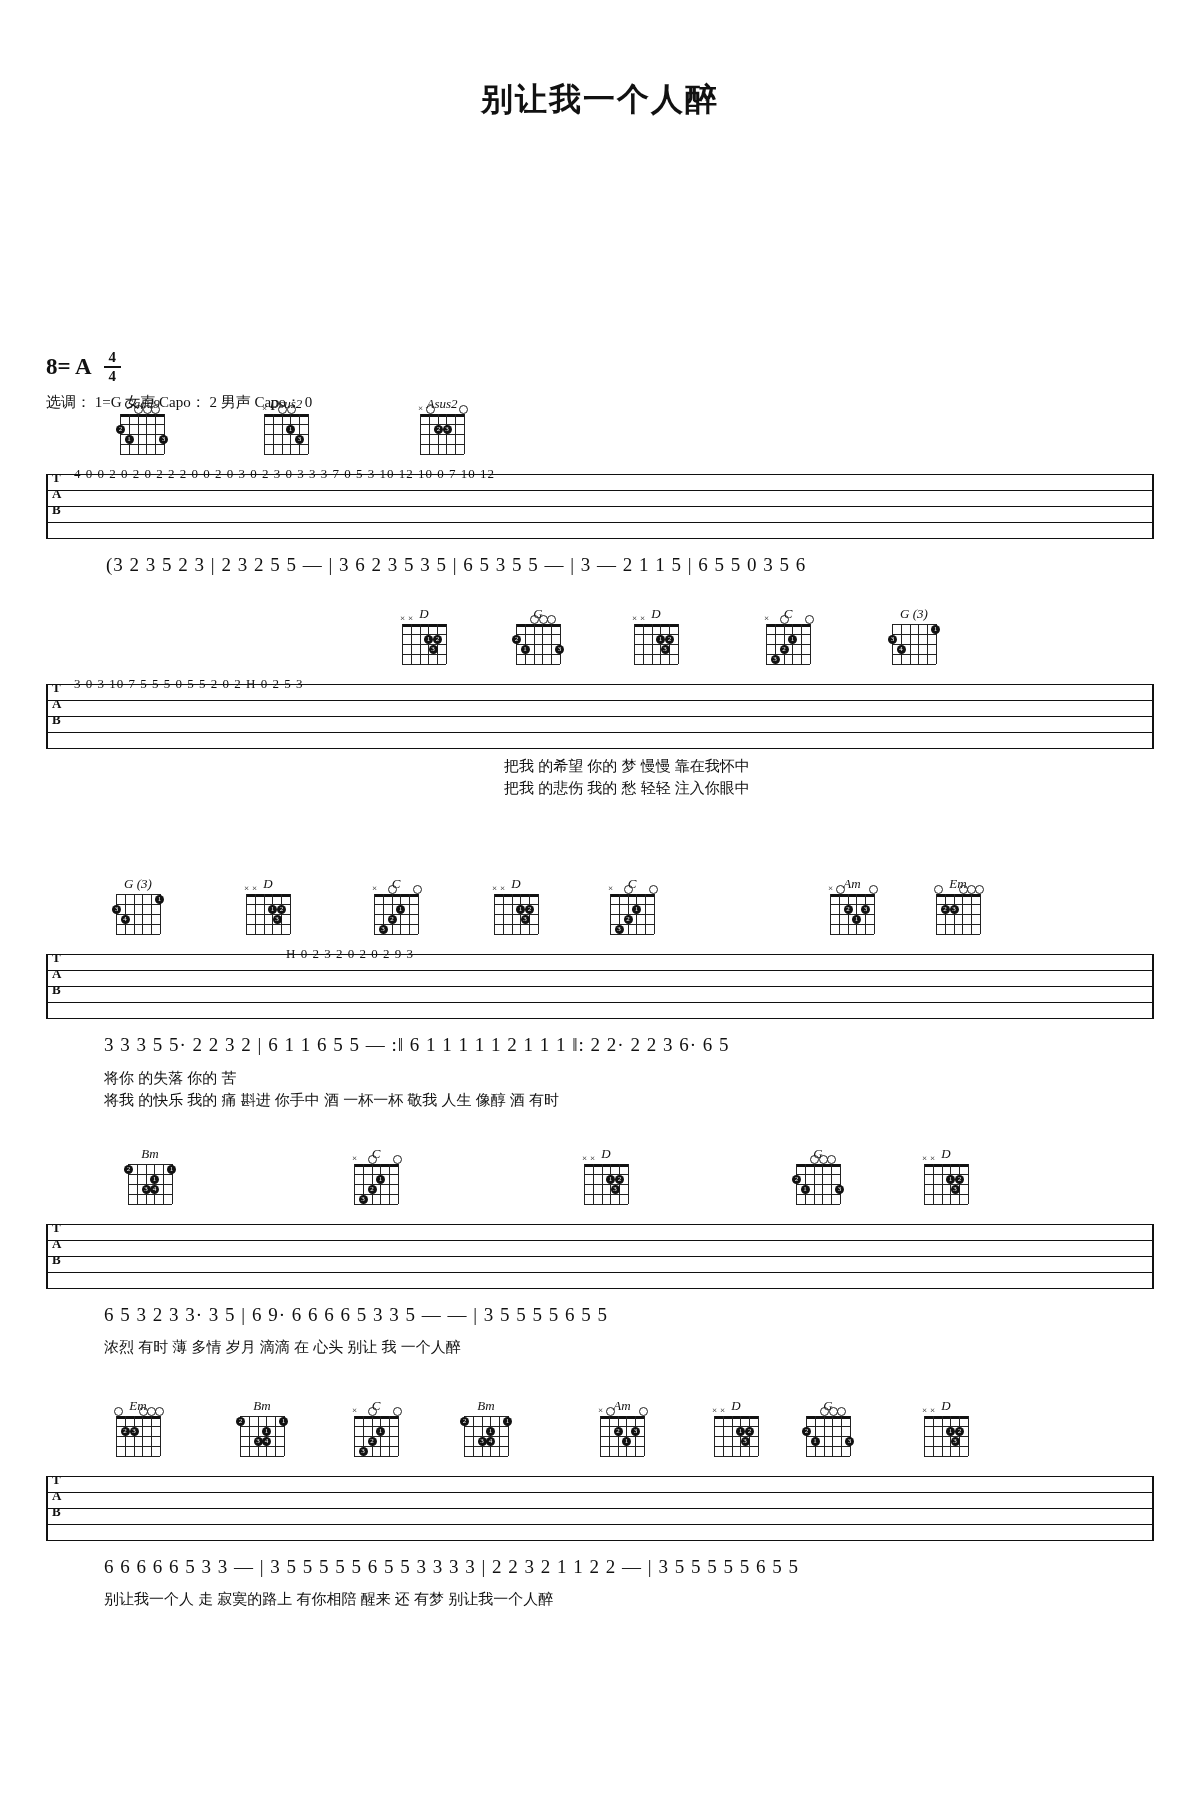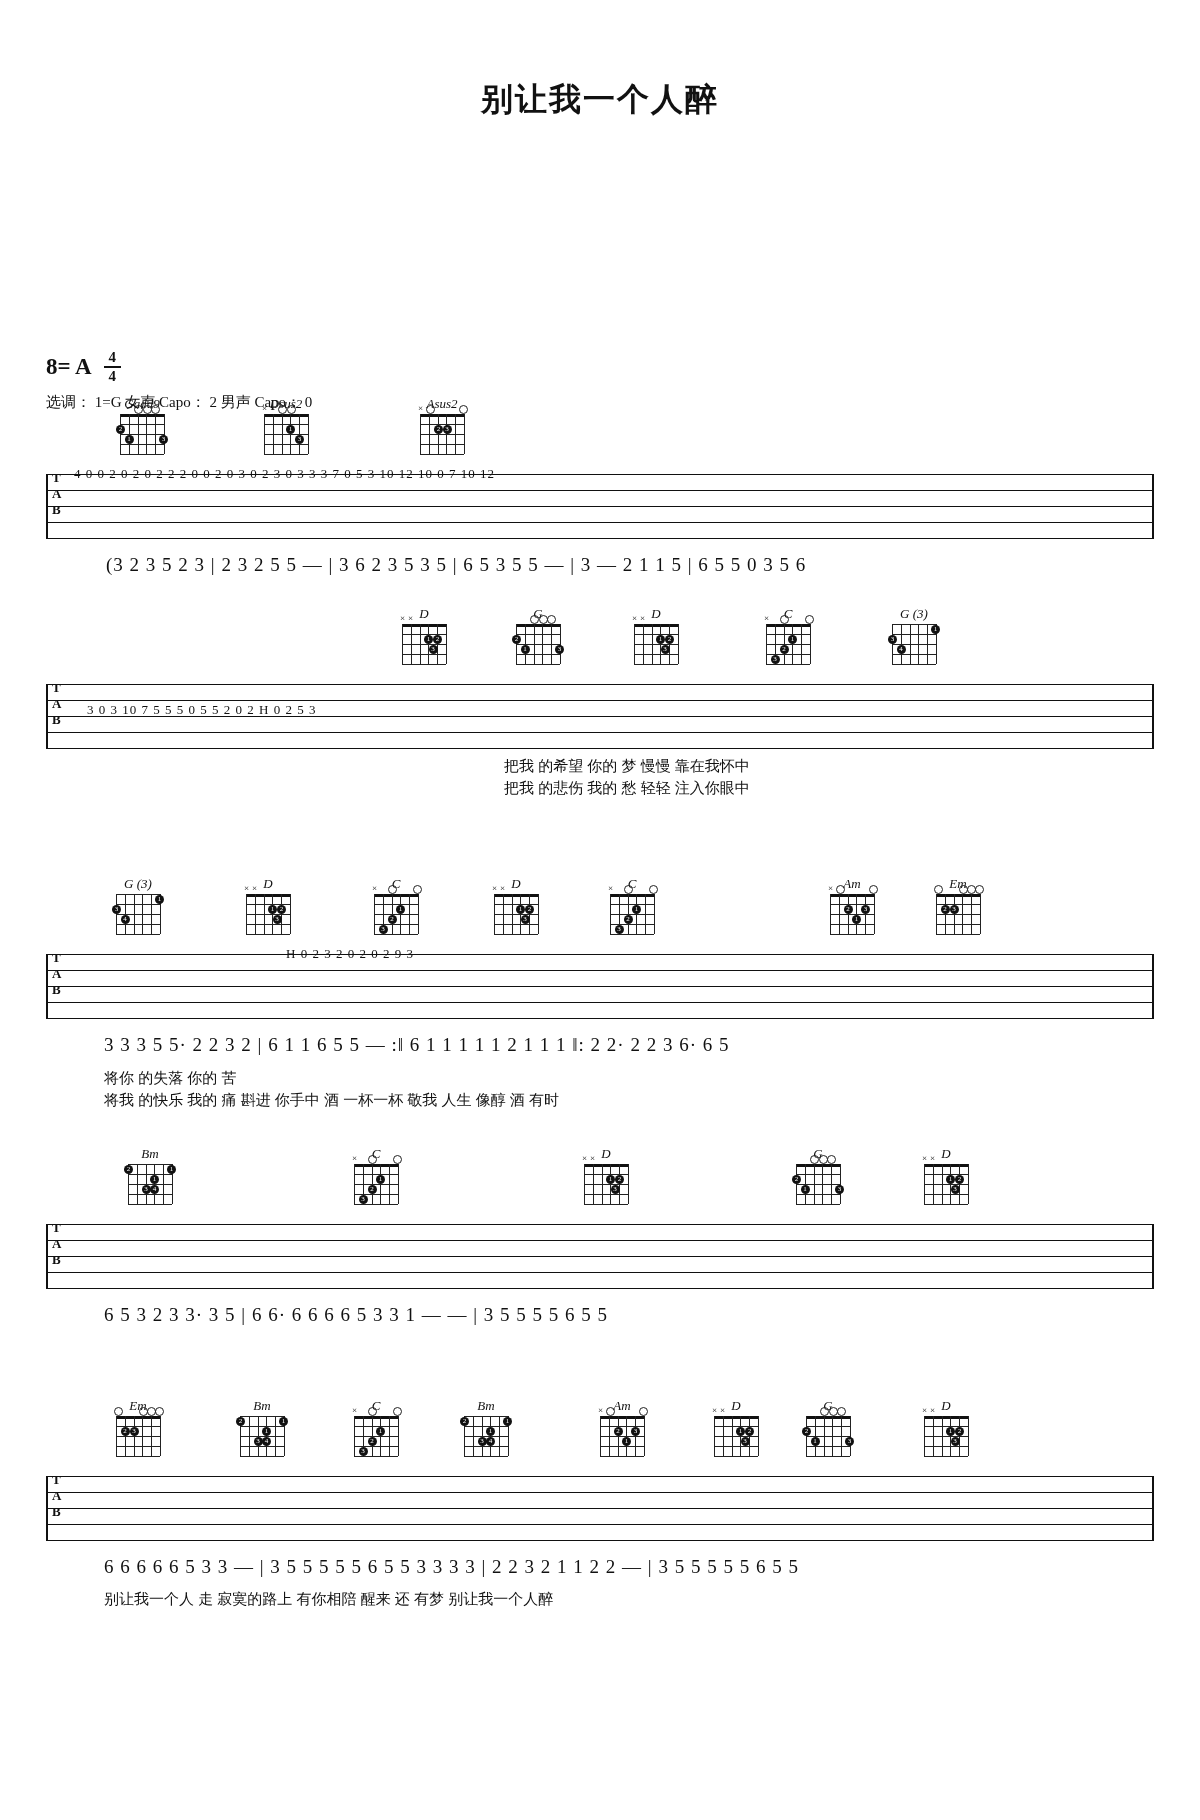--- a/index.html
+++ b/index.html
@@ -319,21 +319,21 @@
         <div class="ln l2"></div>
         <div class="ln l3"></div>
         <div class="ln l4"></div>
       <div class="endbar" style="left:0"></div>
         <div class="endbar" style="left:1106px"></div>
       <div class="tabmark">
           <span>T</span>
           <span>A</span>
           <span>B</span>
         </div>
-      <div class="jianpu" style="position:absolute;top:-2px;left:41px;font-size:13px;margin-top:26px;">3  0 3 10 7  5    5   5   0 5 5   2  0 2   H 0 2   5 3</div>
+      <div class="jianpu" style="position:absolute;top:-2px;left:28px;font-size:13px;">3  0 3 10 7  5    5   5   0 5 5   2  0 2   H 0 2   5 3</div>
     </div>
 
     <div class="lyric lyric2" style="padding-left:458px;">把我 的希望  你的     梦      慢慢 靠在我怀中</div>
     <div class="lyric" style="padding-left:458px;">把我 的悲伤  我的     愁      轻轻 注入你眼中</div>
   </div>
 
   <div class="system" style="top:798px;">
     <div class="chords">
 
       <div class="chord" style="left:66px;">
@@ -638,21 +638,22 @@
         <div class="ln l4"></div>
       <div class="endbar" style="left:0"></div>
         <div class="endbar" style="left:1106px"></div>
       <div class="tabmark">
           <span>T</span>
           <span>A</span>
           <span>B</span>
         </div>
     </div>
 
-    <div class="jianpu" style="margin-top:8px;padding-left:58px;">6 5 3 2  3 3·     3 5 | 6 6·  6    6 6  6 5 3 3  1  —  —  | 3 5 5 5 5 6 5 5</div>
+    <div class="jianpu" style="margin-top:8px;padding-left:58px;">6 5 3 2  3 3·     3 5 | 6 9·  6    6 6  6 5 3 3  5  —  —  | 3 5 5 5 5 6 5 5</div>
+    <div class="lyric" style="padding-left:58px;">浓烈 有时 薄     多情 岁月      滴滴 在 心头                   别让 我 一个人醉</div>
   </div>
 
   <div class="system" style="top:1320px;">
     <div class="chords">
 
       <div class="chord" style="left:66px;">
         <div class="nm">Em</div>
         <div class="grid">
           <div class="h nut" style="top:0"></div>
             <div class="h" style="top:10px"></div>

